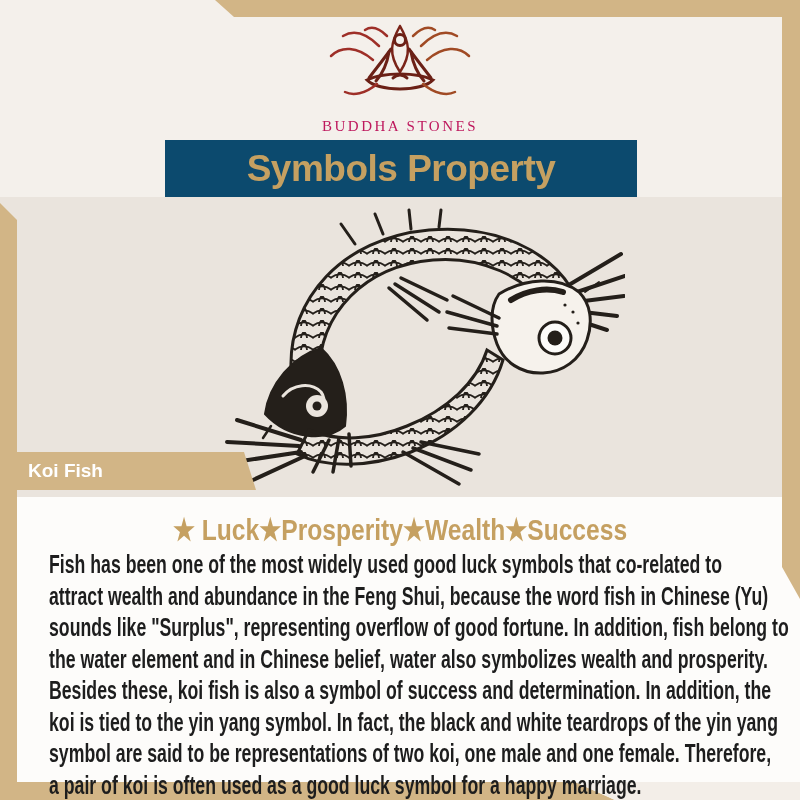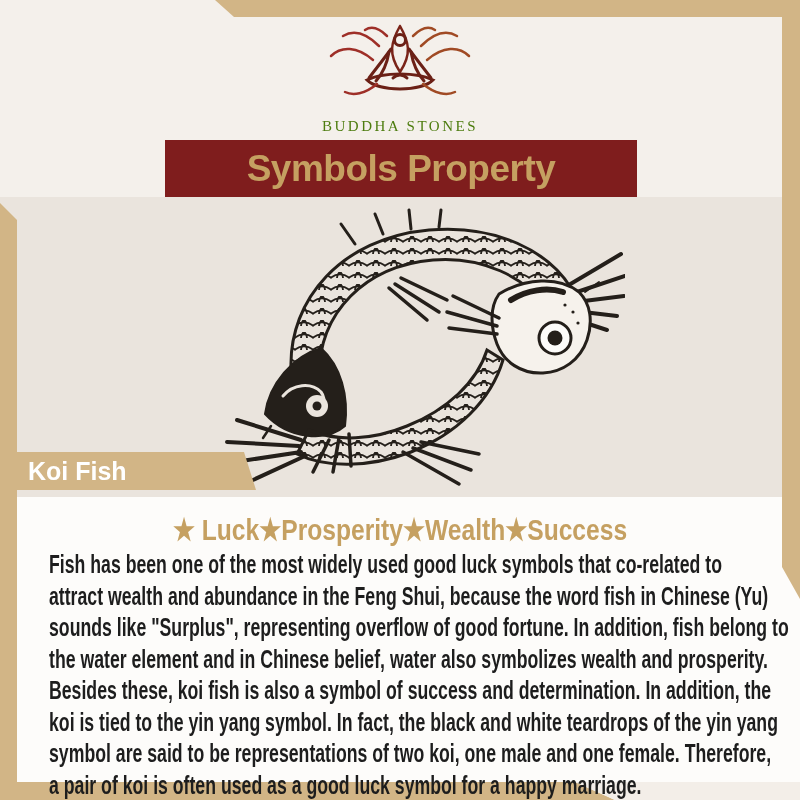--- a/index.html
+++ b/index.html
@@ -20,35 +20,35 @@
   .left-strip     { position:absolute; left:0; top:203px; width:17px; height:597px; background:#d2b586;
                     clip-path:polygon(0 0, 17px 17px, 17px 597px, 0 597px); }
   .bottom-band-tan   { position:absolute; left:0; top:782px; width:615px; height:18px; background:#d2b586;
                     clip-path:polygon(0 0, 575px 0, 615px 18px, 0 18px); }
   .bottom-band-cream { position:absolute; left:575px; top:782px; width:225px; height:18px; background:#f3eee8;
                     clip-path:polygon(0 0, 225px 0, 225px 18px, 40px 18px); }
 
   
   .logo-wrap  { position:absolute; left:0; top:20px; width:800px; text-align:center; }
   .brand-name { margin-top:2px; font-family:"Liberation Serif", serif; font-size:15px; letter-spacing:2.5px;
-                color:#4d7c0f; }
+                color:#be185d; }
 
   
-  .title-banner { position:absolute; left:165px; top:140px; width:472px; height:57px; background:#7f1d1d;
+  .title-banner { position:absolute; left:165px; top:140px; width:472px; height:57px; background:#0c4a6e;
                   display:flex; align-items:center; justify-content:center; }
   .title-text   { font-size:37px; font-weight:700; color:#c5a061; letter-spacing:-0.5px; }
 
   
   .koi-art { position:absolute; left:205px; top:200px; width:420px; height:290px; }
 
   
   .koi-banner { position:absolute; left:0; top:452px; width:256px; height:38px; background:#d2b586;
                 clip-path:polygon(0 0, 244px 0, 256px 38px, 0 38px);
                 display:flex; align-items:center; }
-  .koi-banner-label { margin-left:28px; font-size:25px; font-weight:700; color:#ffffff; }
+  .koi-banner-label { margin-left:28px; font-size:19px; font-weight:700; color:#ffffff; }
 
   
   .tagline { position:absolute; left:0; top:512px; width:800px; height:36px; line-height:36px;
              text-align:center; font-size:30px; font-weight:700; color:#c5a061; white-space:nowrap;
              transform:scaleX(0.82); transform-origin:400px center; }
 
   
   .paragraph { position:absolute; left:25px; top:549px; width:775px;margin-left:24px; }
   .para-line { height:31.5px; line-height:31.5px; font-size:26px; font-weight:700; color:#1d1d1d;
                white-space:nowrap; transform:scaleX(0.68); transform-origin:0 center; }

